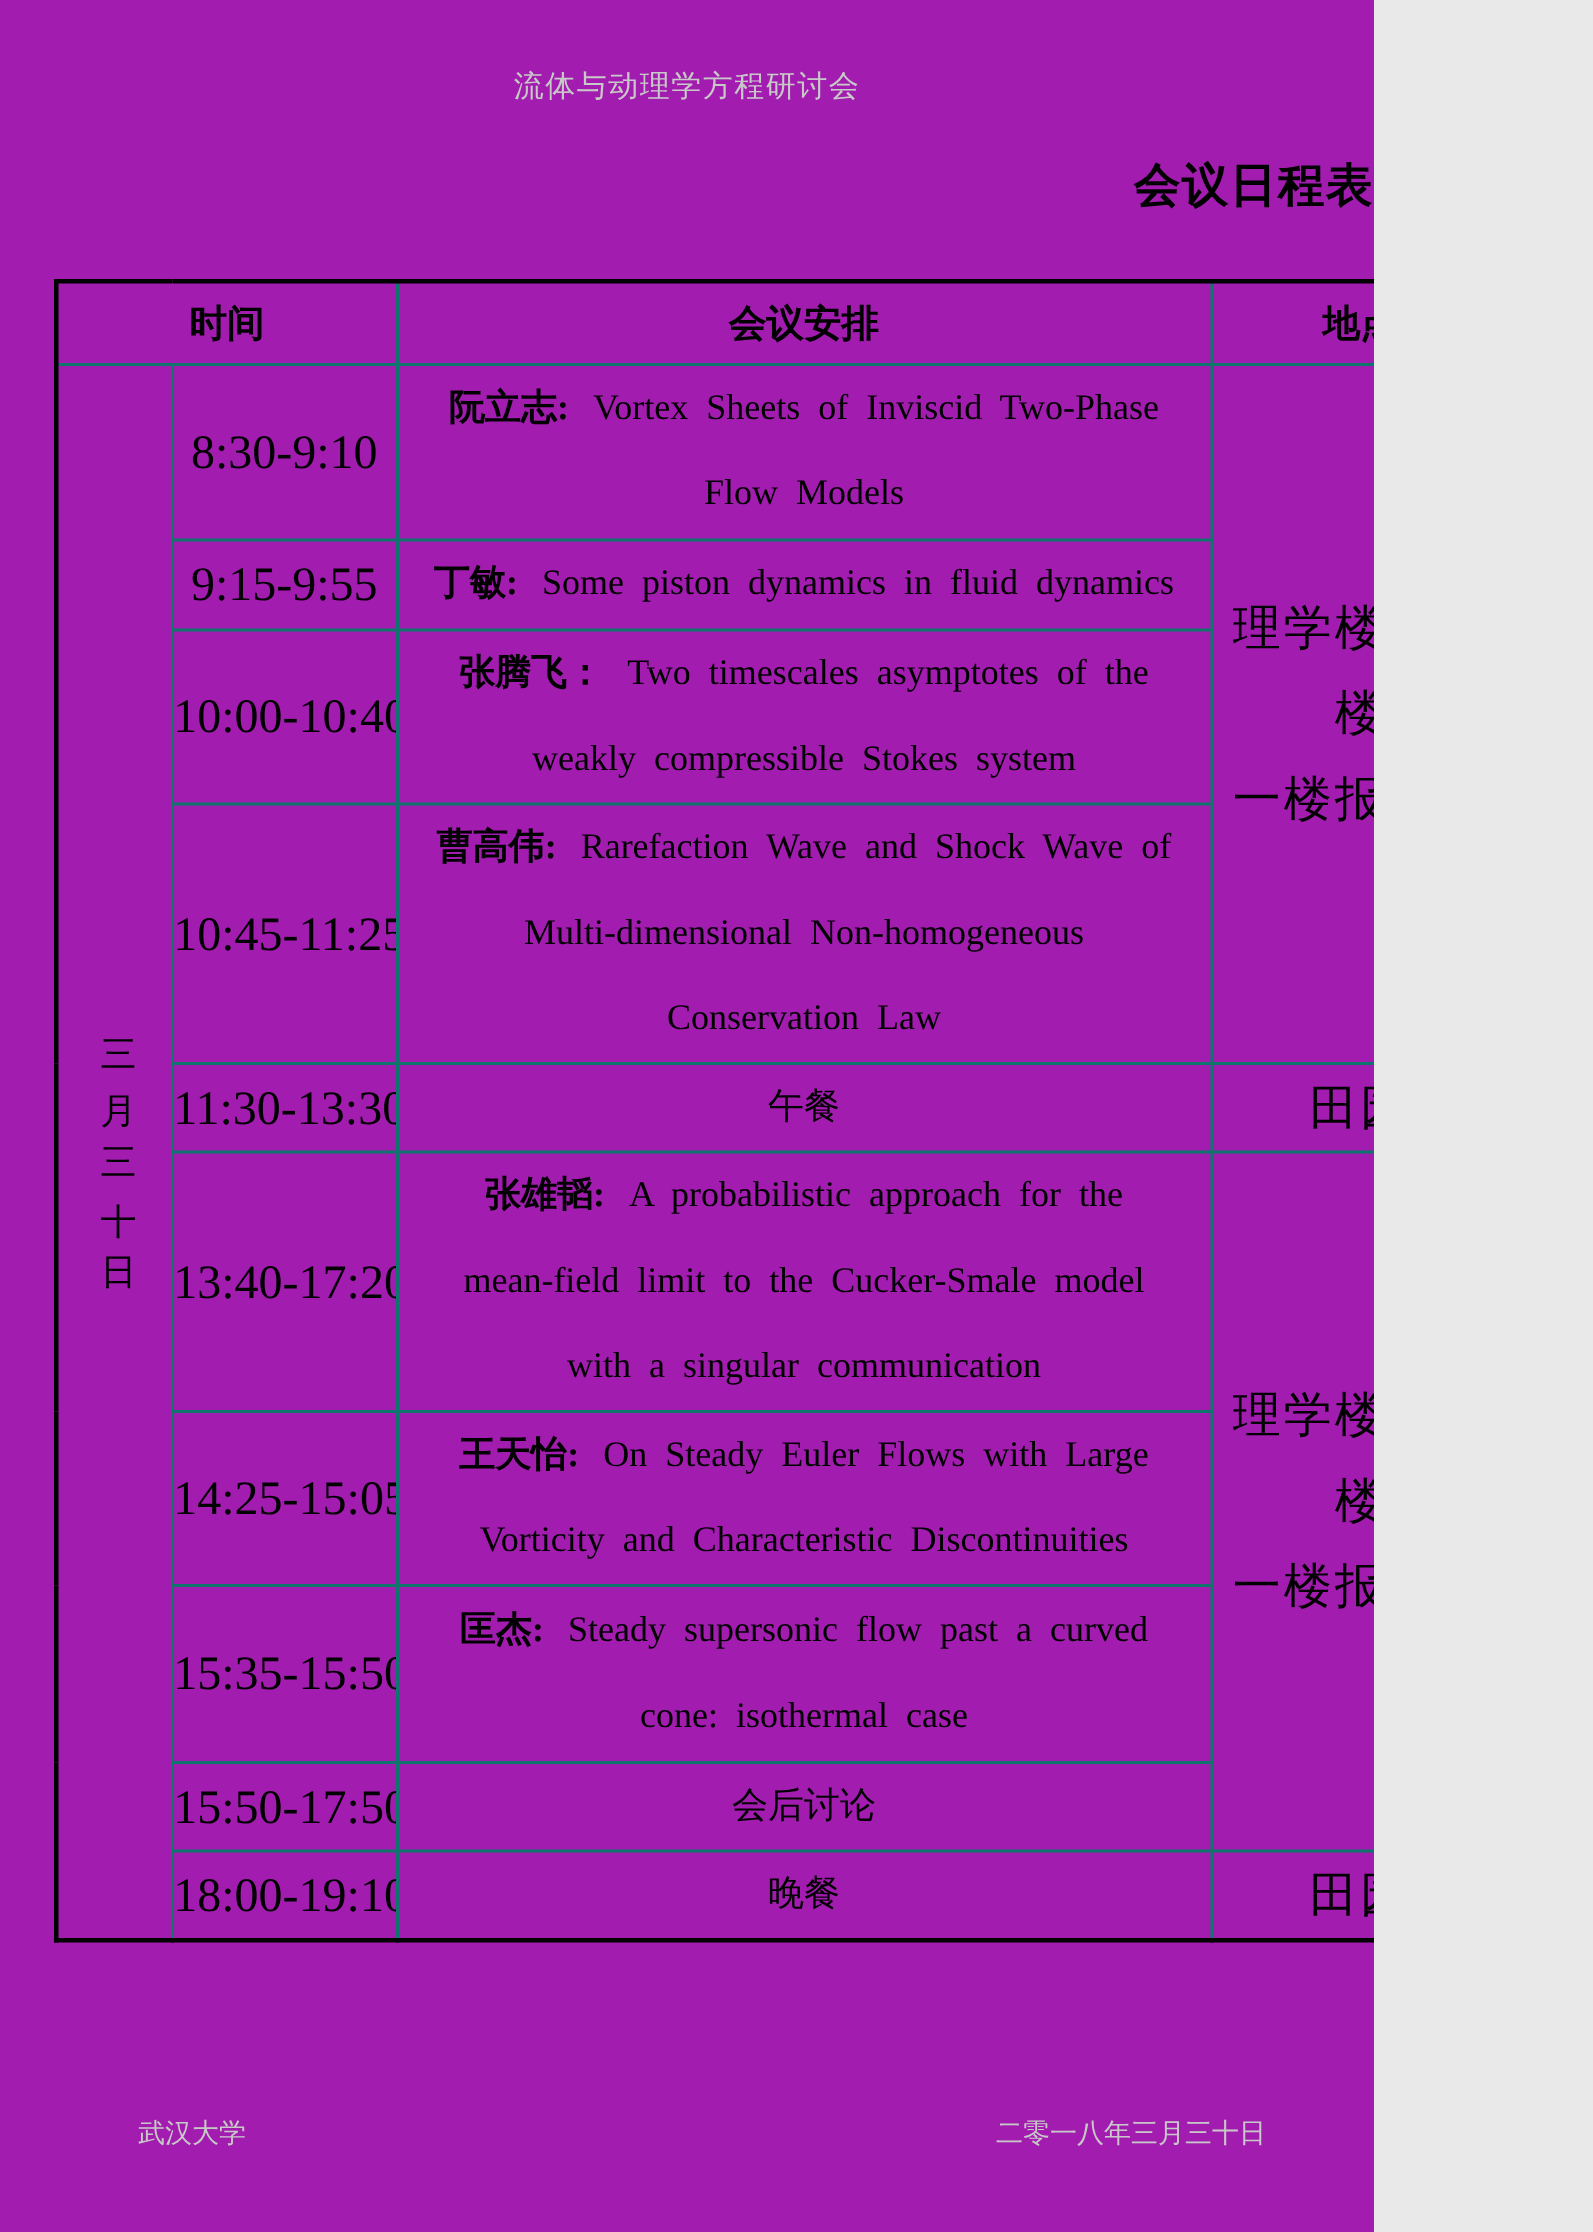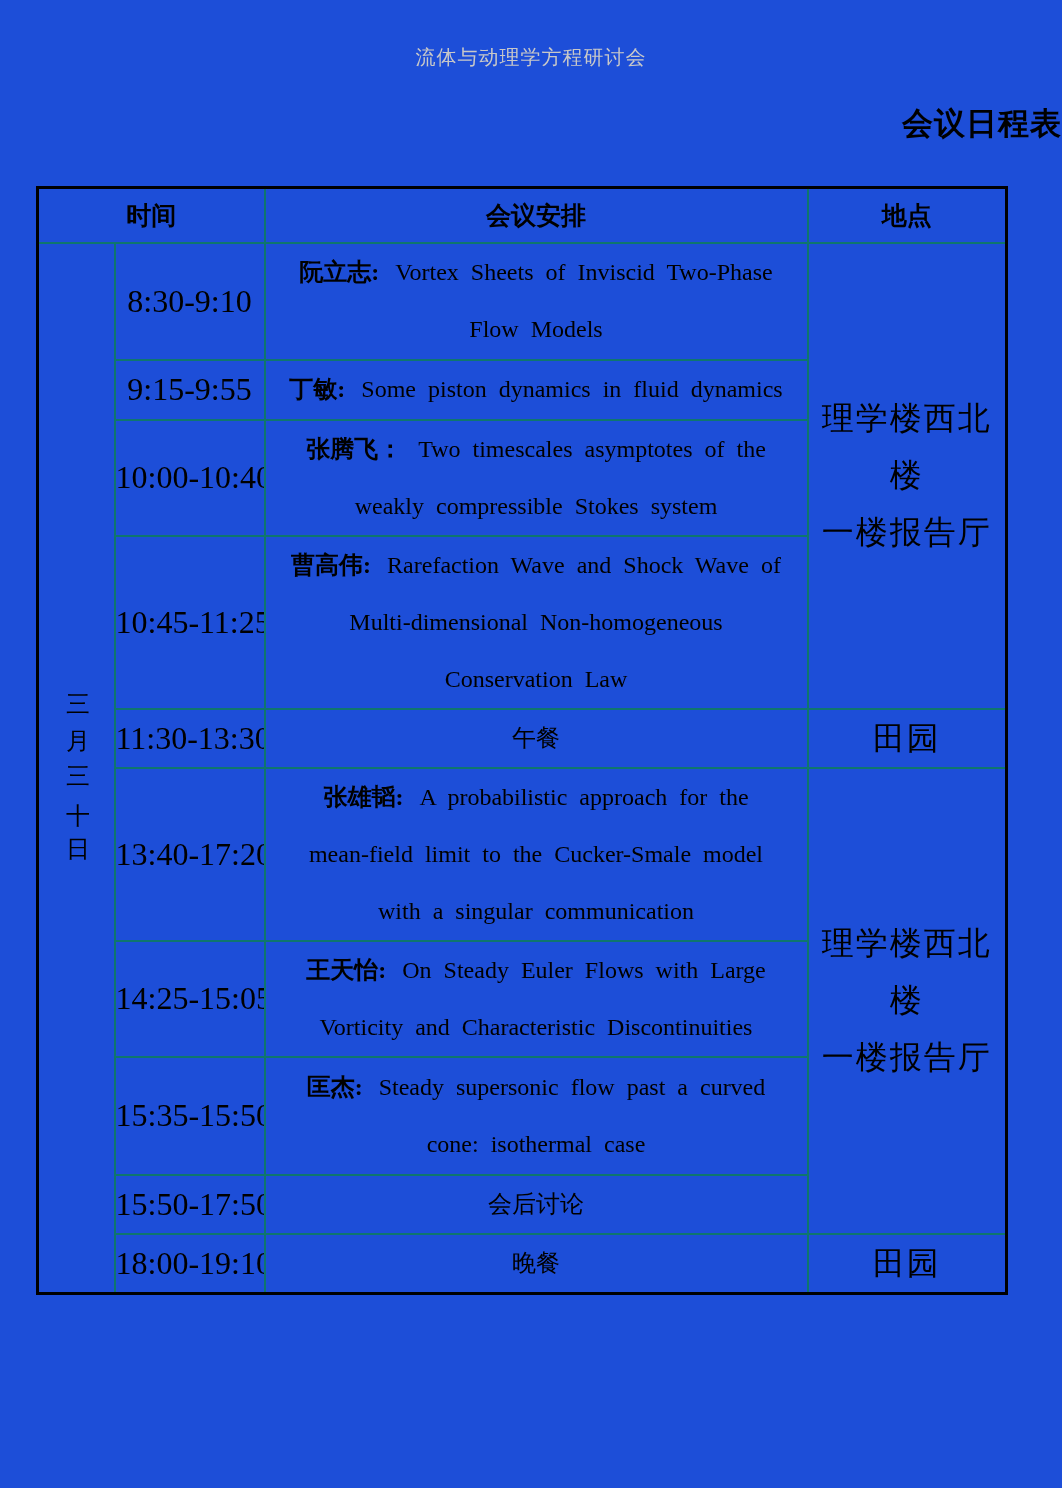--- a/index.html
+++ b/index.html
@@ -1,21 +1,21 @@
 <!DOCTYPE html>
 <html><head>
 <meta charset="utf-8">
 <style>
   * { margin: 0; padding: 0; box-sizing: border-box; }
   html, body { background: #e9e9e9; }
   .page {
     position: relative;
-    width: 1062px;
+    width: 916px;
     height: 1488px;
-    background: #1d4ed8;
+    background: #a21caf;
     font-family: "Liberation Serif", serif;
     color: #000000;
     overflow: hidden;
   }
   .running-header {
     position: absolute;
     top: 44px; left: 0; right: 0;
     text-align: center;
     font-family: "Liberation Sans", sans-serif;
     font-size: 20px;
@@ -202,14 +202,18 @@
       <tr class="rh-j">
         <td class="time-cell">18:00-19:10</td>
         <td class="talk-cell">
           <span class="talk-text">晚餐</span>
         </td>
         <td class="loc-cell">田园</td>
       </tr>
     </tbody>
   </table>
 
+  <div class="page-footer">
+    <span>武汉大学</span>
+    <span>二零一八年三月三十日</span>
+  </div>
 
 </div>
 
 </body></html>

